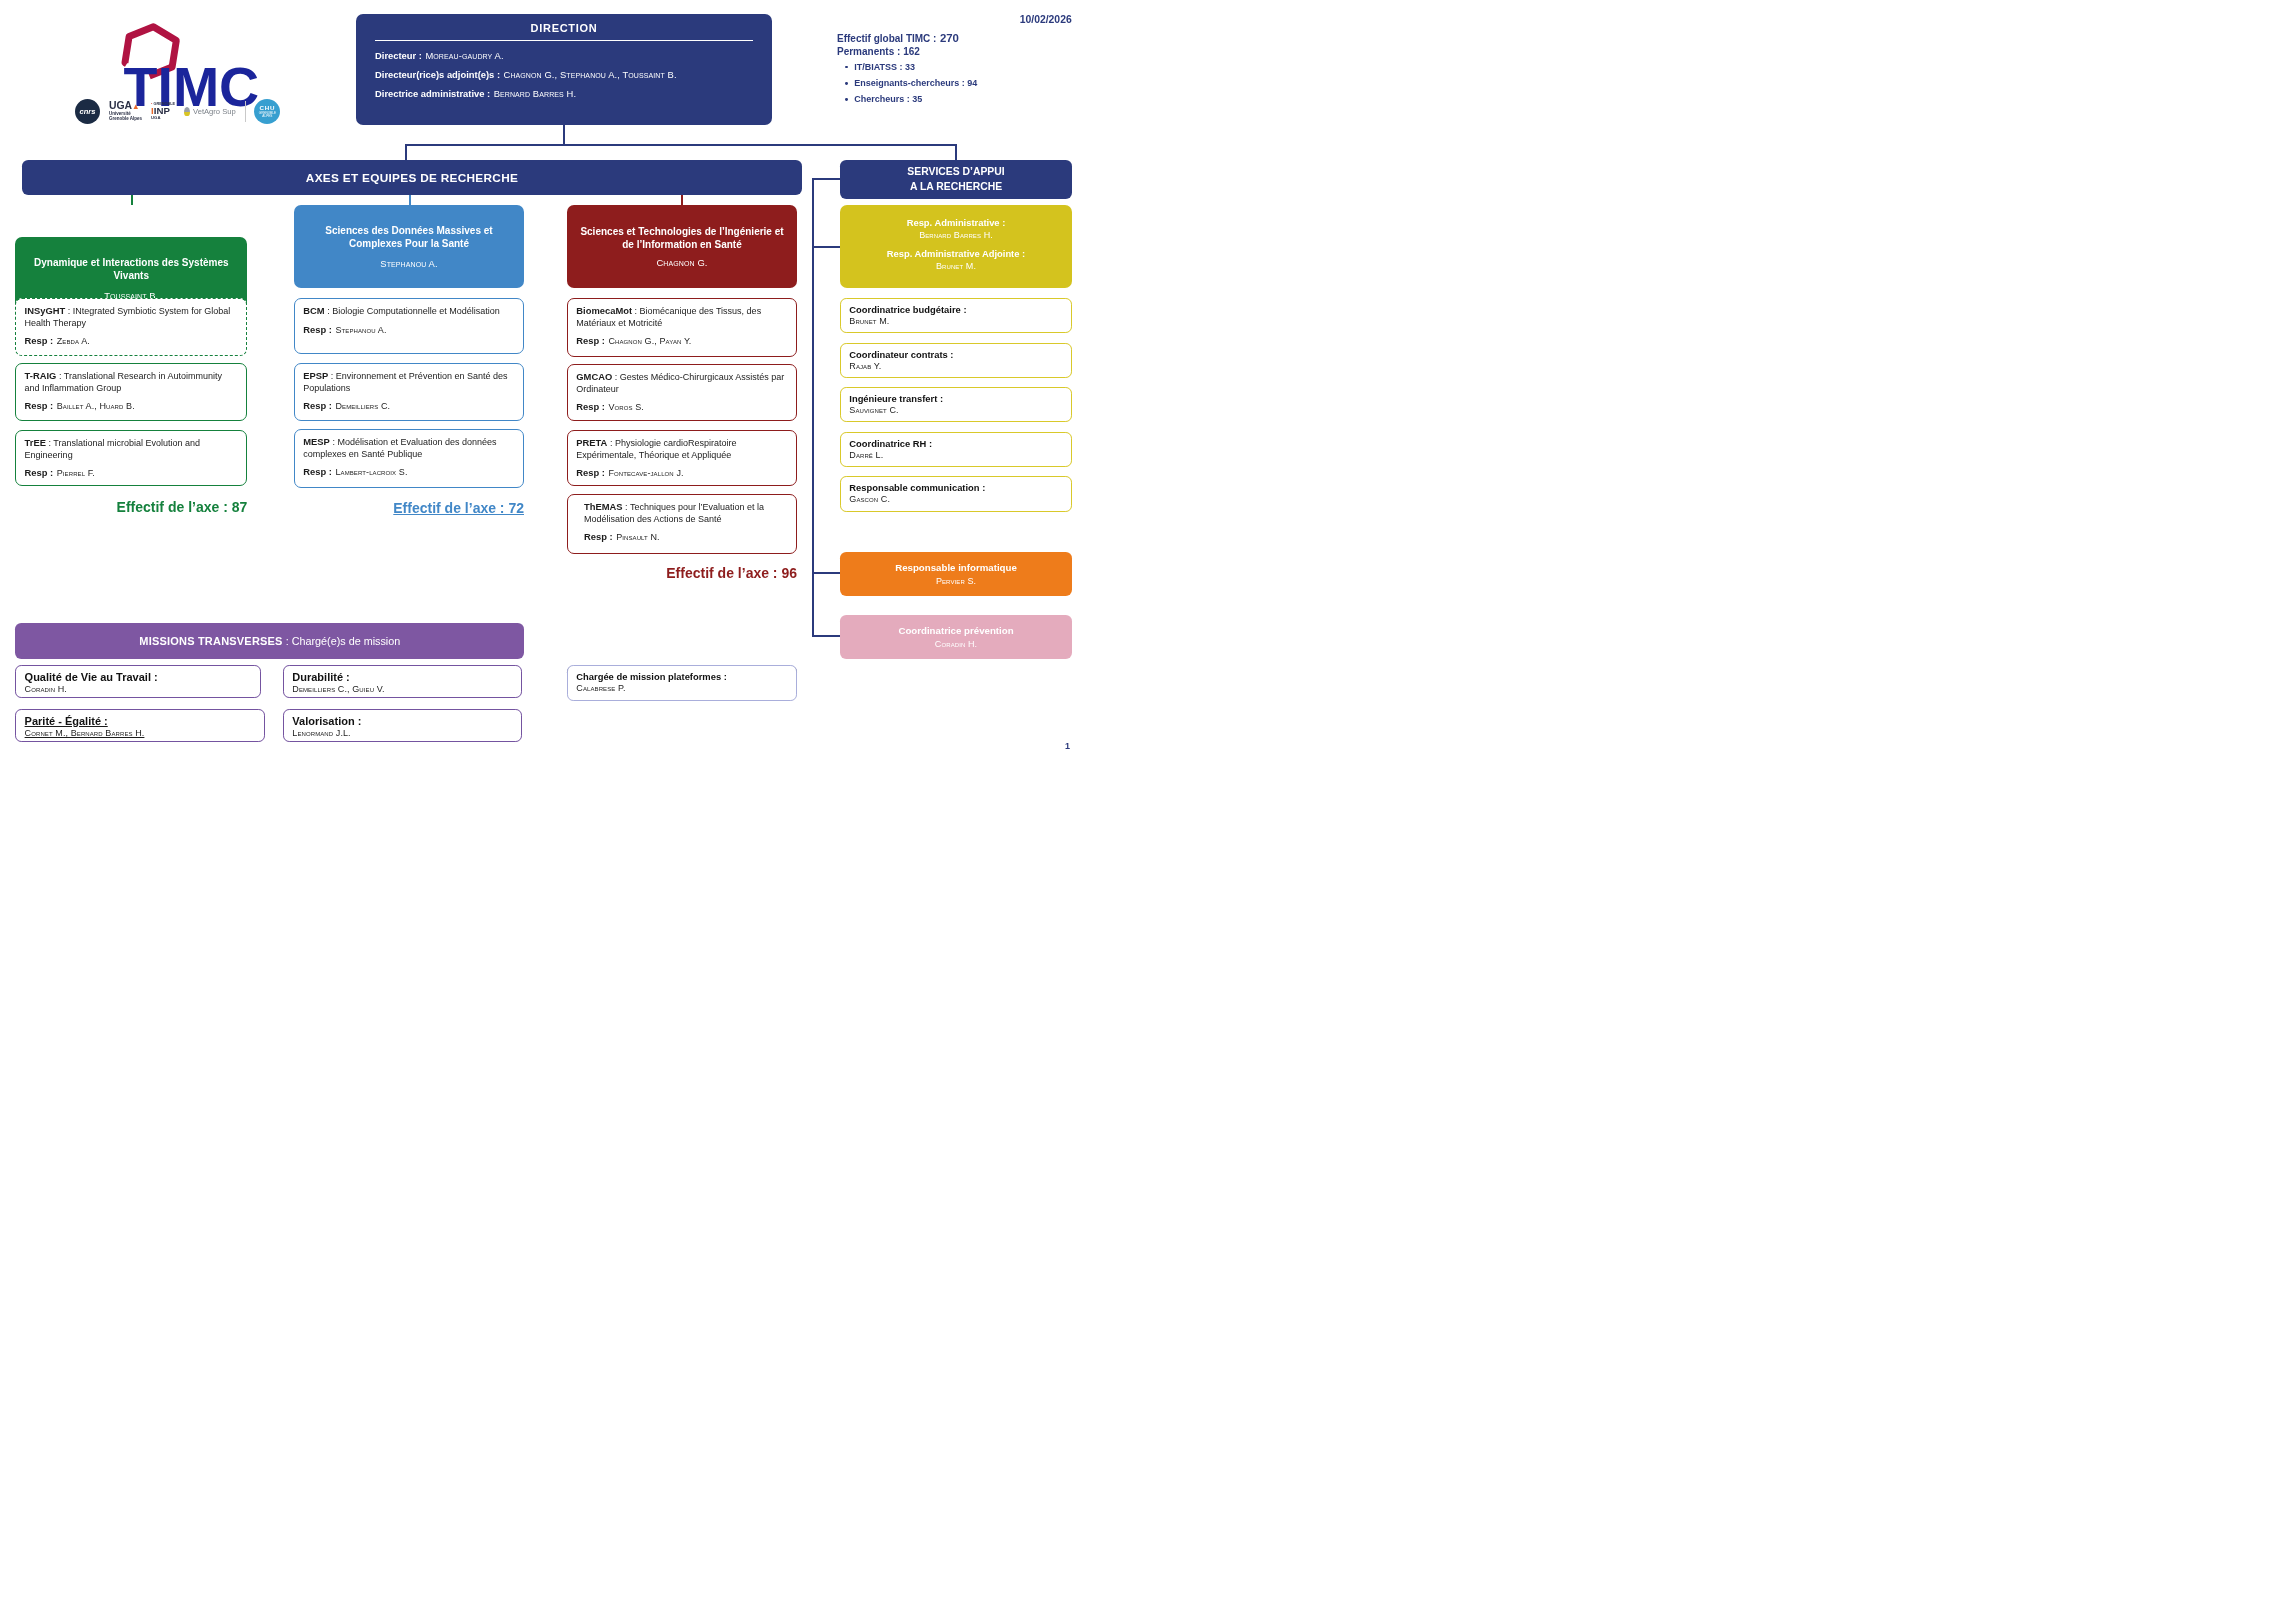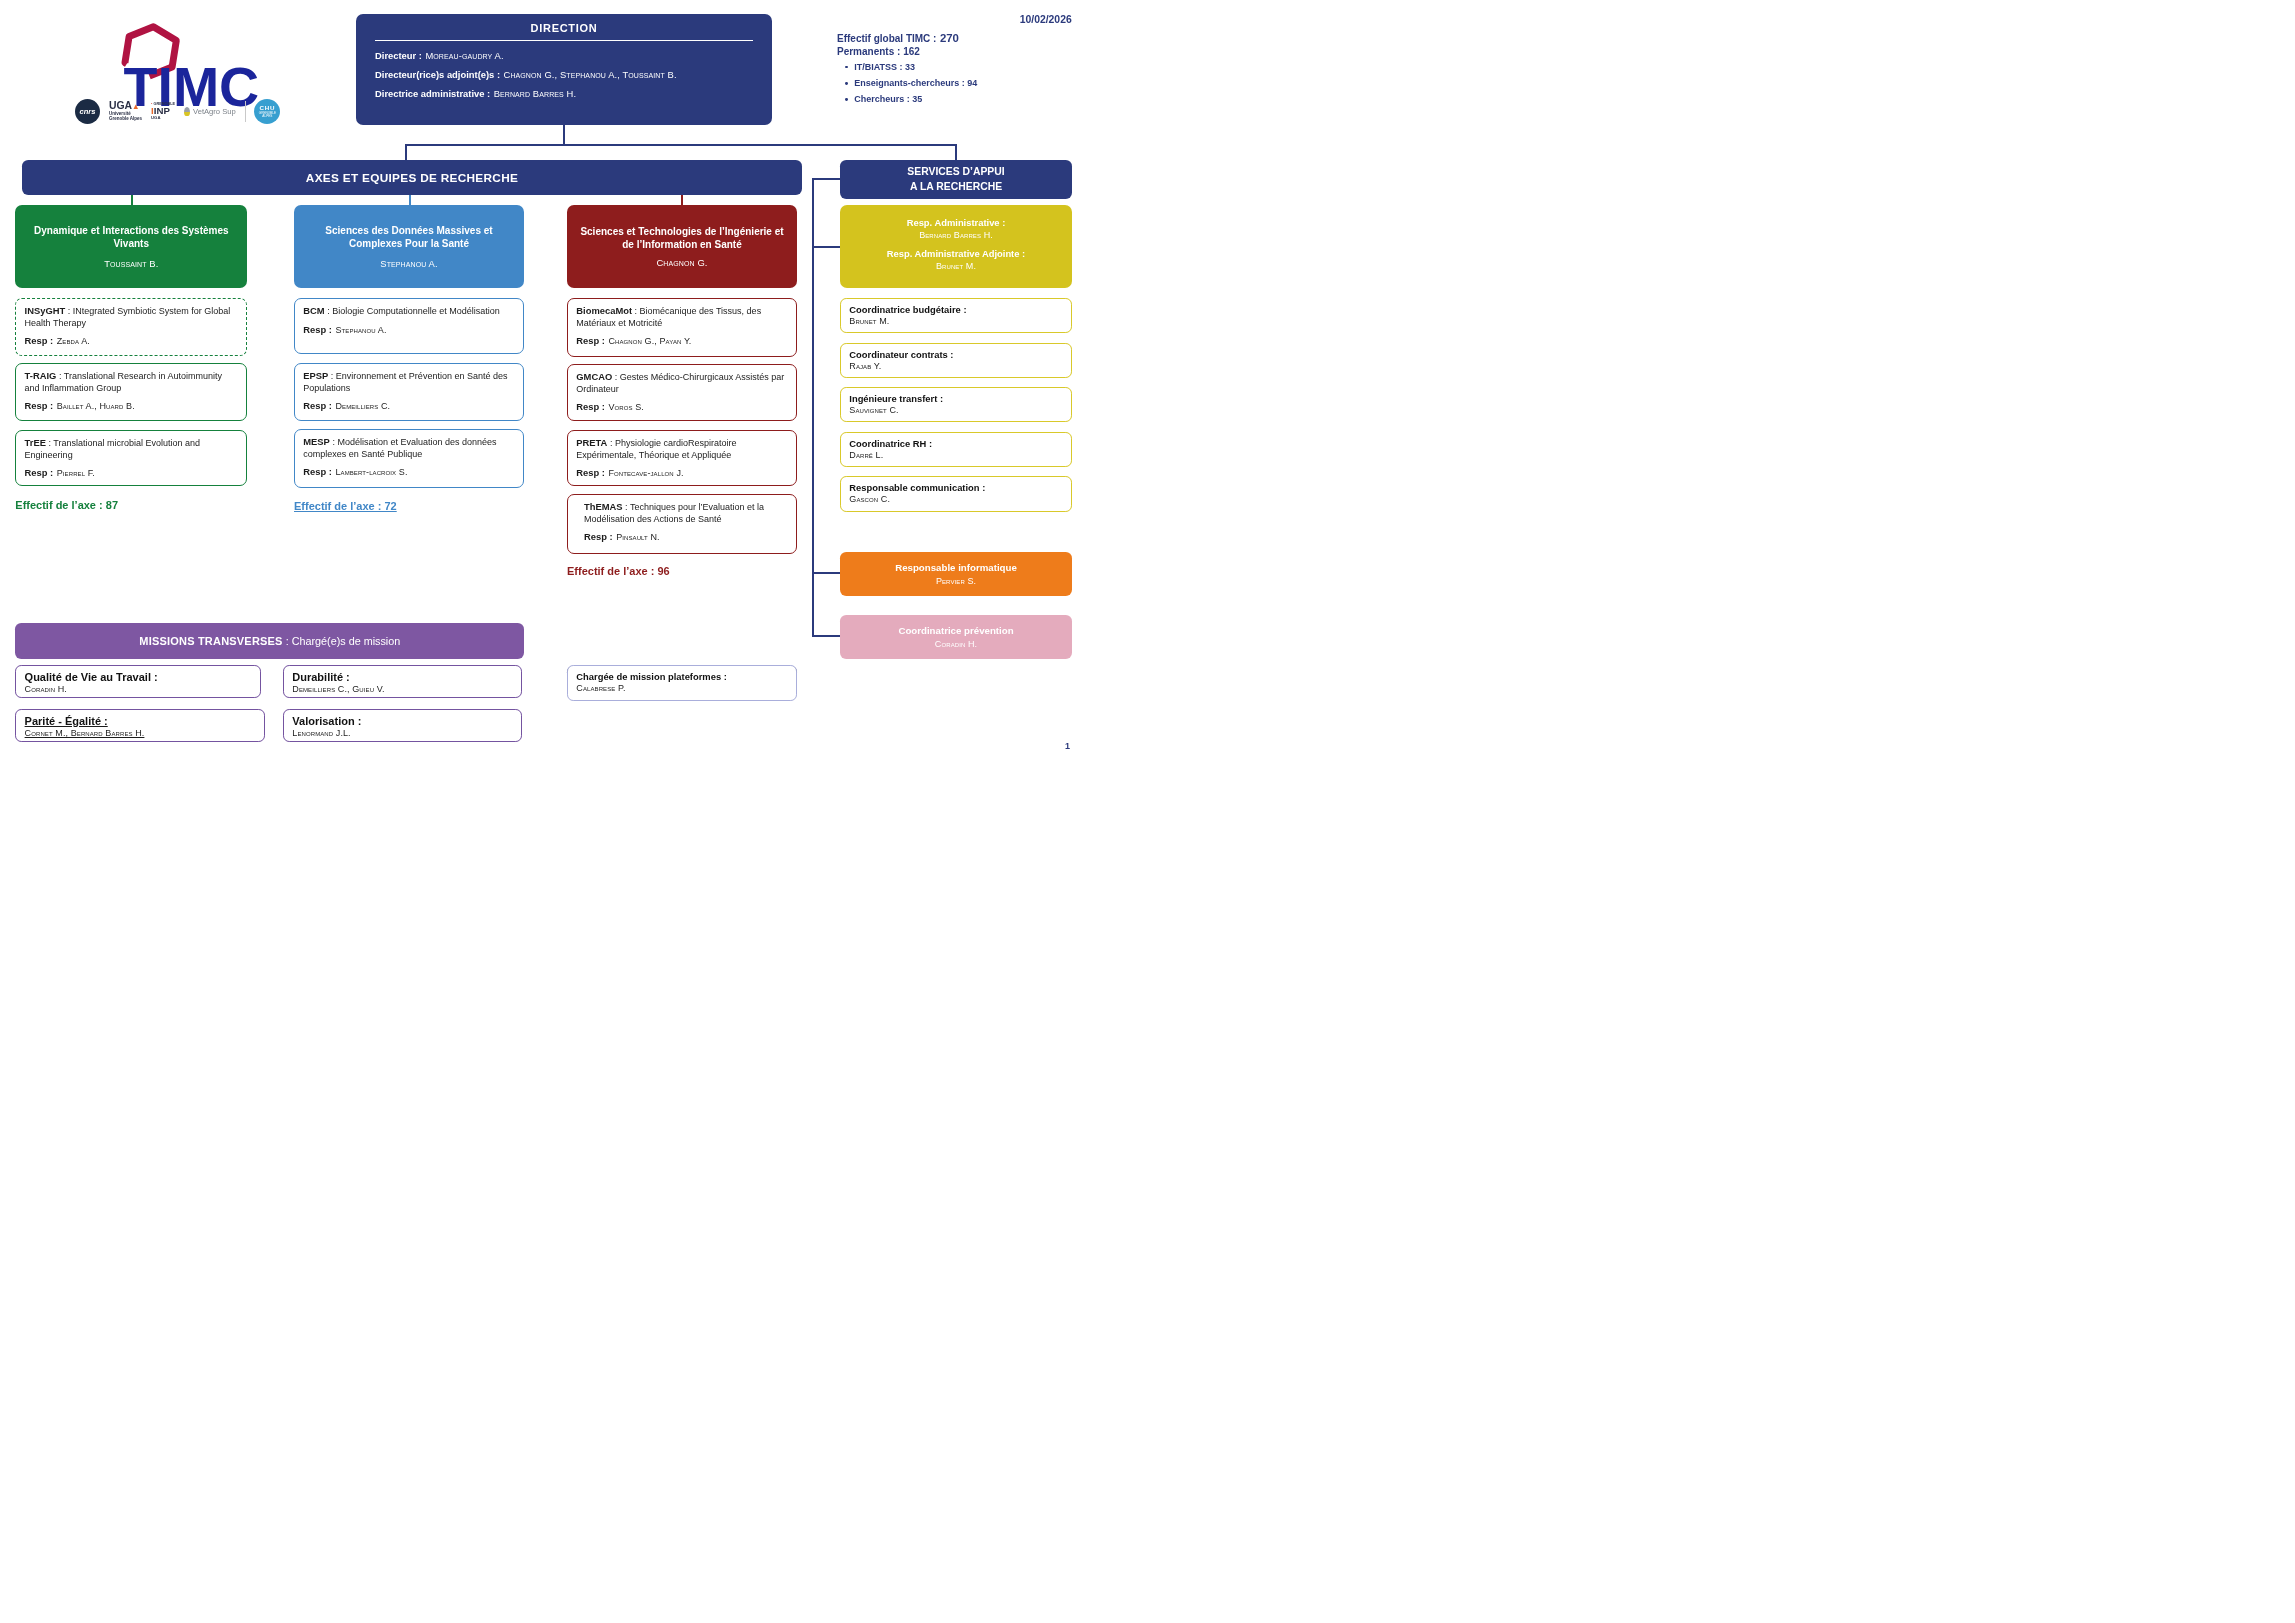--- a/index.html
+++ b/index.html
@@ -58,21 +58,21 @@
   .bg-green{background:#15813d;} .bg-blue{background:#4187c7;} .bg-maroon{background:#8e1d1d;}
   
   .team{position:absolute;border:1.7px solid;border-radius:7px;padding:6.2px 8.3px;font-size:9px;line-height:1.28;
     background:#fff;box-sizing:border-box;}
   .team b{font-size:9.4px;}
   .team .rline{margin-top:6.2px;}
   .team .rline .sc{margin-left:3.5px;}
   .w1{left:15.3px;width:232px;} .w2{left:294px;width:230px;} .w3{left:567px;width:230px;}
   .bc-green{border-color:#15813d;} .bc-blue{border-color:#4187c7;} .bc-maroon{border-color:#8e1d1d;}
   .dashed{border-style:dashed;}
-  .effectif{position:absolute;font-weight:bold;font-size:11px;text-align:left;}
+  .effectif{position:absolute;font-weight:bold;font-size:14px;text-align:right;}
   .fg-green{color:#15813d;} .fg-blue{color:#4187c7;text-decoration:underline;} .fg-maroon{color:#8e1d1d;}
   
   .admin-box{position:absolute;left:840px;top:205px;width:232px;height:83px;background:#d4c31e;border-radius:7px;
     color:#fff;display:flex;flex-direction:column;align-items:center;justify-content:center;gap:2.1px;text-align:center;}
   .admin-box .role{font-weight:bold;font-size:9.4px;}
   .admin-box .name{font-size:9px;margin-bottom:5.6px;}
   .svc-box{position:absolute;left:840px;width:232px;border:1.4px solid #d9c92a;border-radius:6.2px;
     padding:4.9px 8.3px;box-sizing:border-box;background:#fff;}
   .svc-box .role{font-weight:bold;font-size:9.4px;color:#111;}
   .svc-box .name{font-size:9px;margin-top:1.4px;}
@@ -175,21 +175,21 @@
   <div class="line" style="left:812px;top:246px;width:28px;height:2.1px;"></div>
   <div class="line" style="left:812px;top:572px;width:28px;height:2.1px;"></div>
   <div class="line" style="left:812px;top:635px;width:28px;height:2.1px;"></div>
 
   <div class="navybar" style="left:22px;top:160px;width:780px;height:35px;font-size:11.8px;letter-spacing:0.3px;">AXES ET EQUIPES DE RECHERCHE</div>
   <div class="navybar" style="left:840px;top:160px;width:232px;height:39px;font-size:10.4px;line-height:1.35;">
     <span>SERVICES D’APPUI</span>
     <span>A LA RECHERCHE</span>
   </div>
 
-  <div class="axis-head bg-green" style="left:15.3px;width:232px;">
+  <div class="axis-head bg-green" style="left:15.3px;width:232px;margin-top:32px;">
     <div class="t">Dynamique et Interactions des Systèmes Vivants</div>
     <div class="h sc">Toussaint B.</div>
   </div>
   <div class="axis-head bg-blue" style="left:294px;width:230px;">
     <div class="t">Sciences des Données Massives et Complexes Pour la Santé</div>
     <div class="h sc">Stephanou A.</div>
   </div>
   <div class="axis-head bg-maroon" style="left:567px;width:230px;gap:6.2px;">
     <div class="t">Sciences et Technologies de l’Ingénierie et de l’Information en Santé</div>
     <div class="h sc">Chagnon G.</div>

